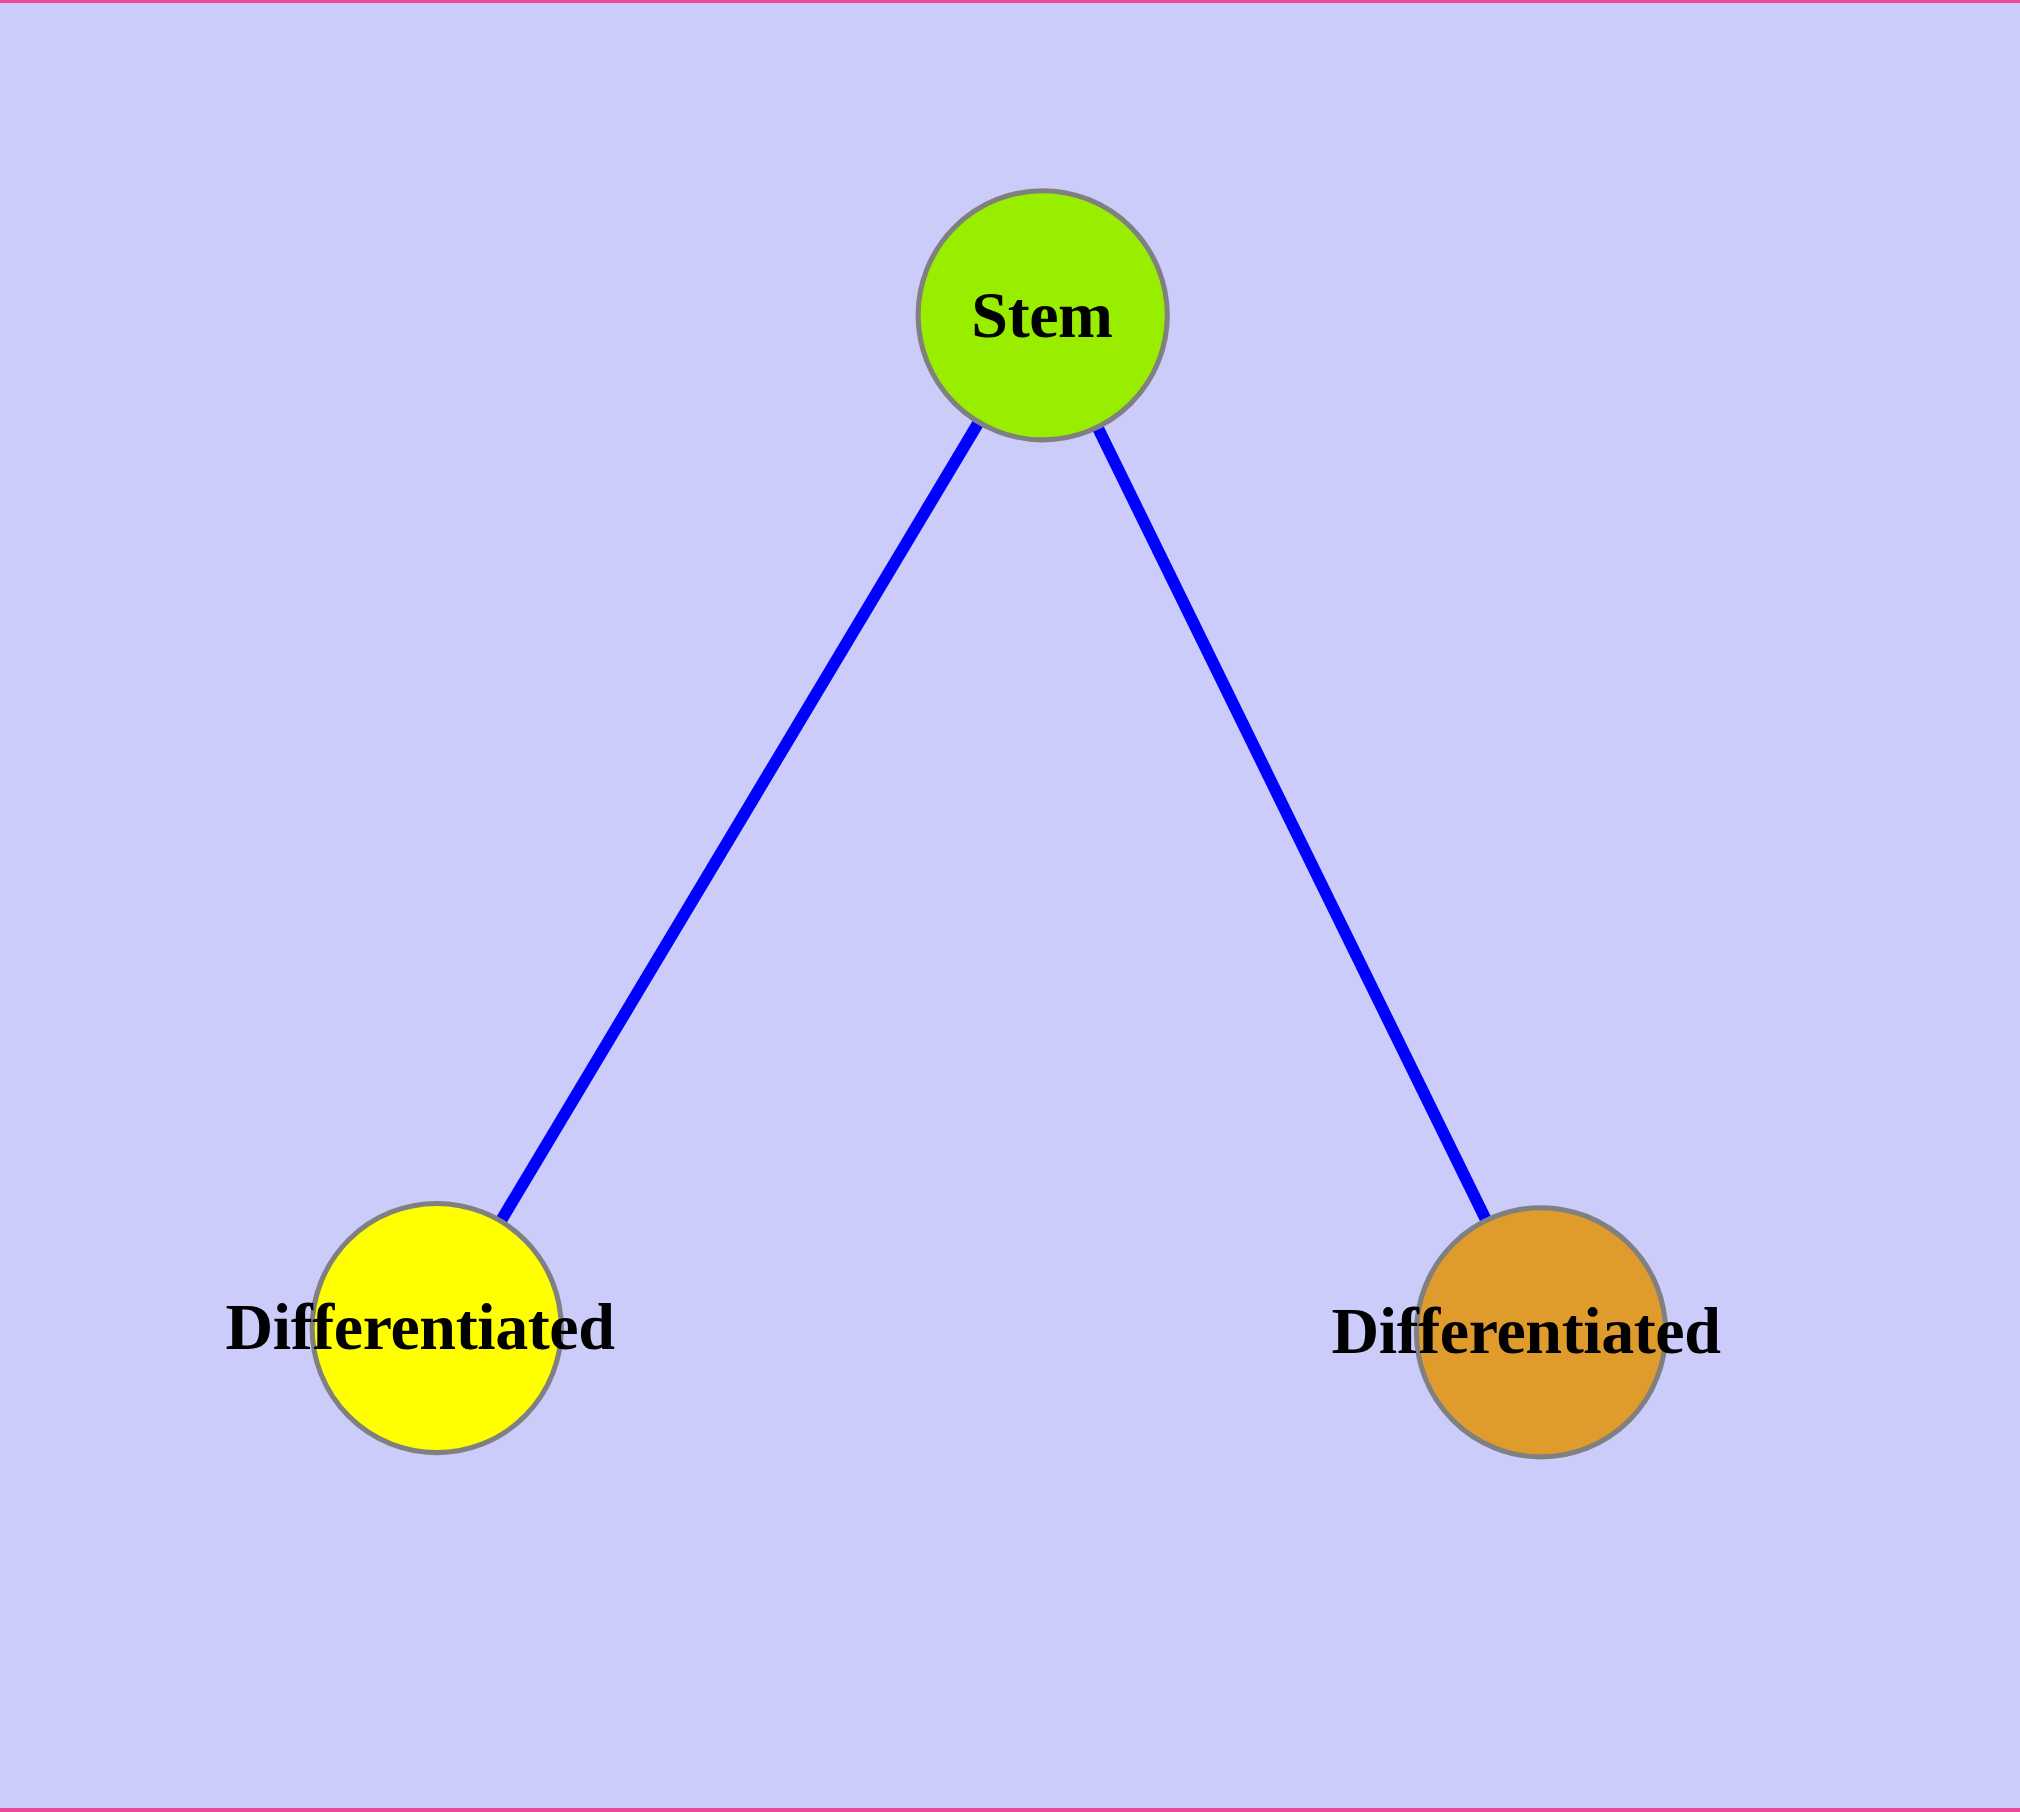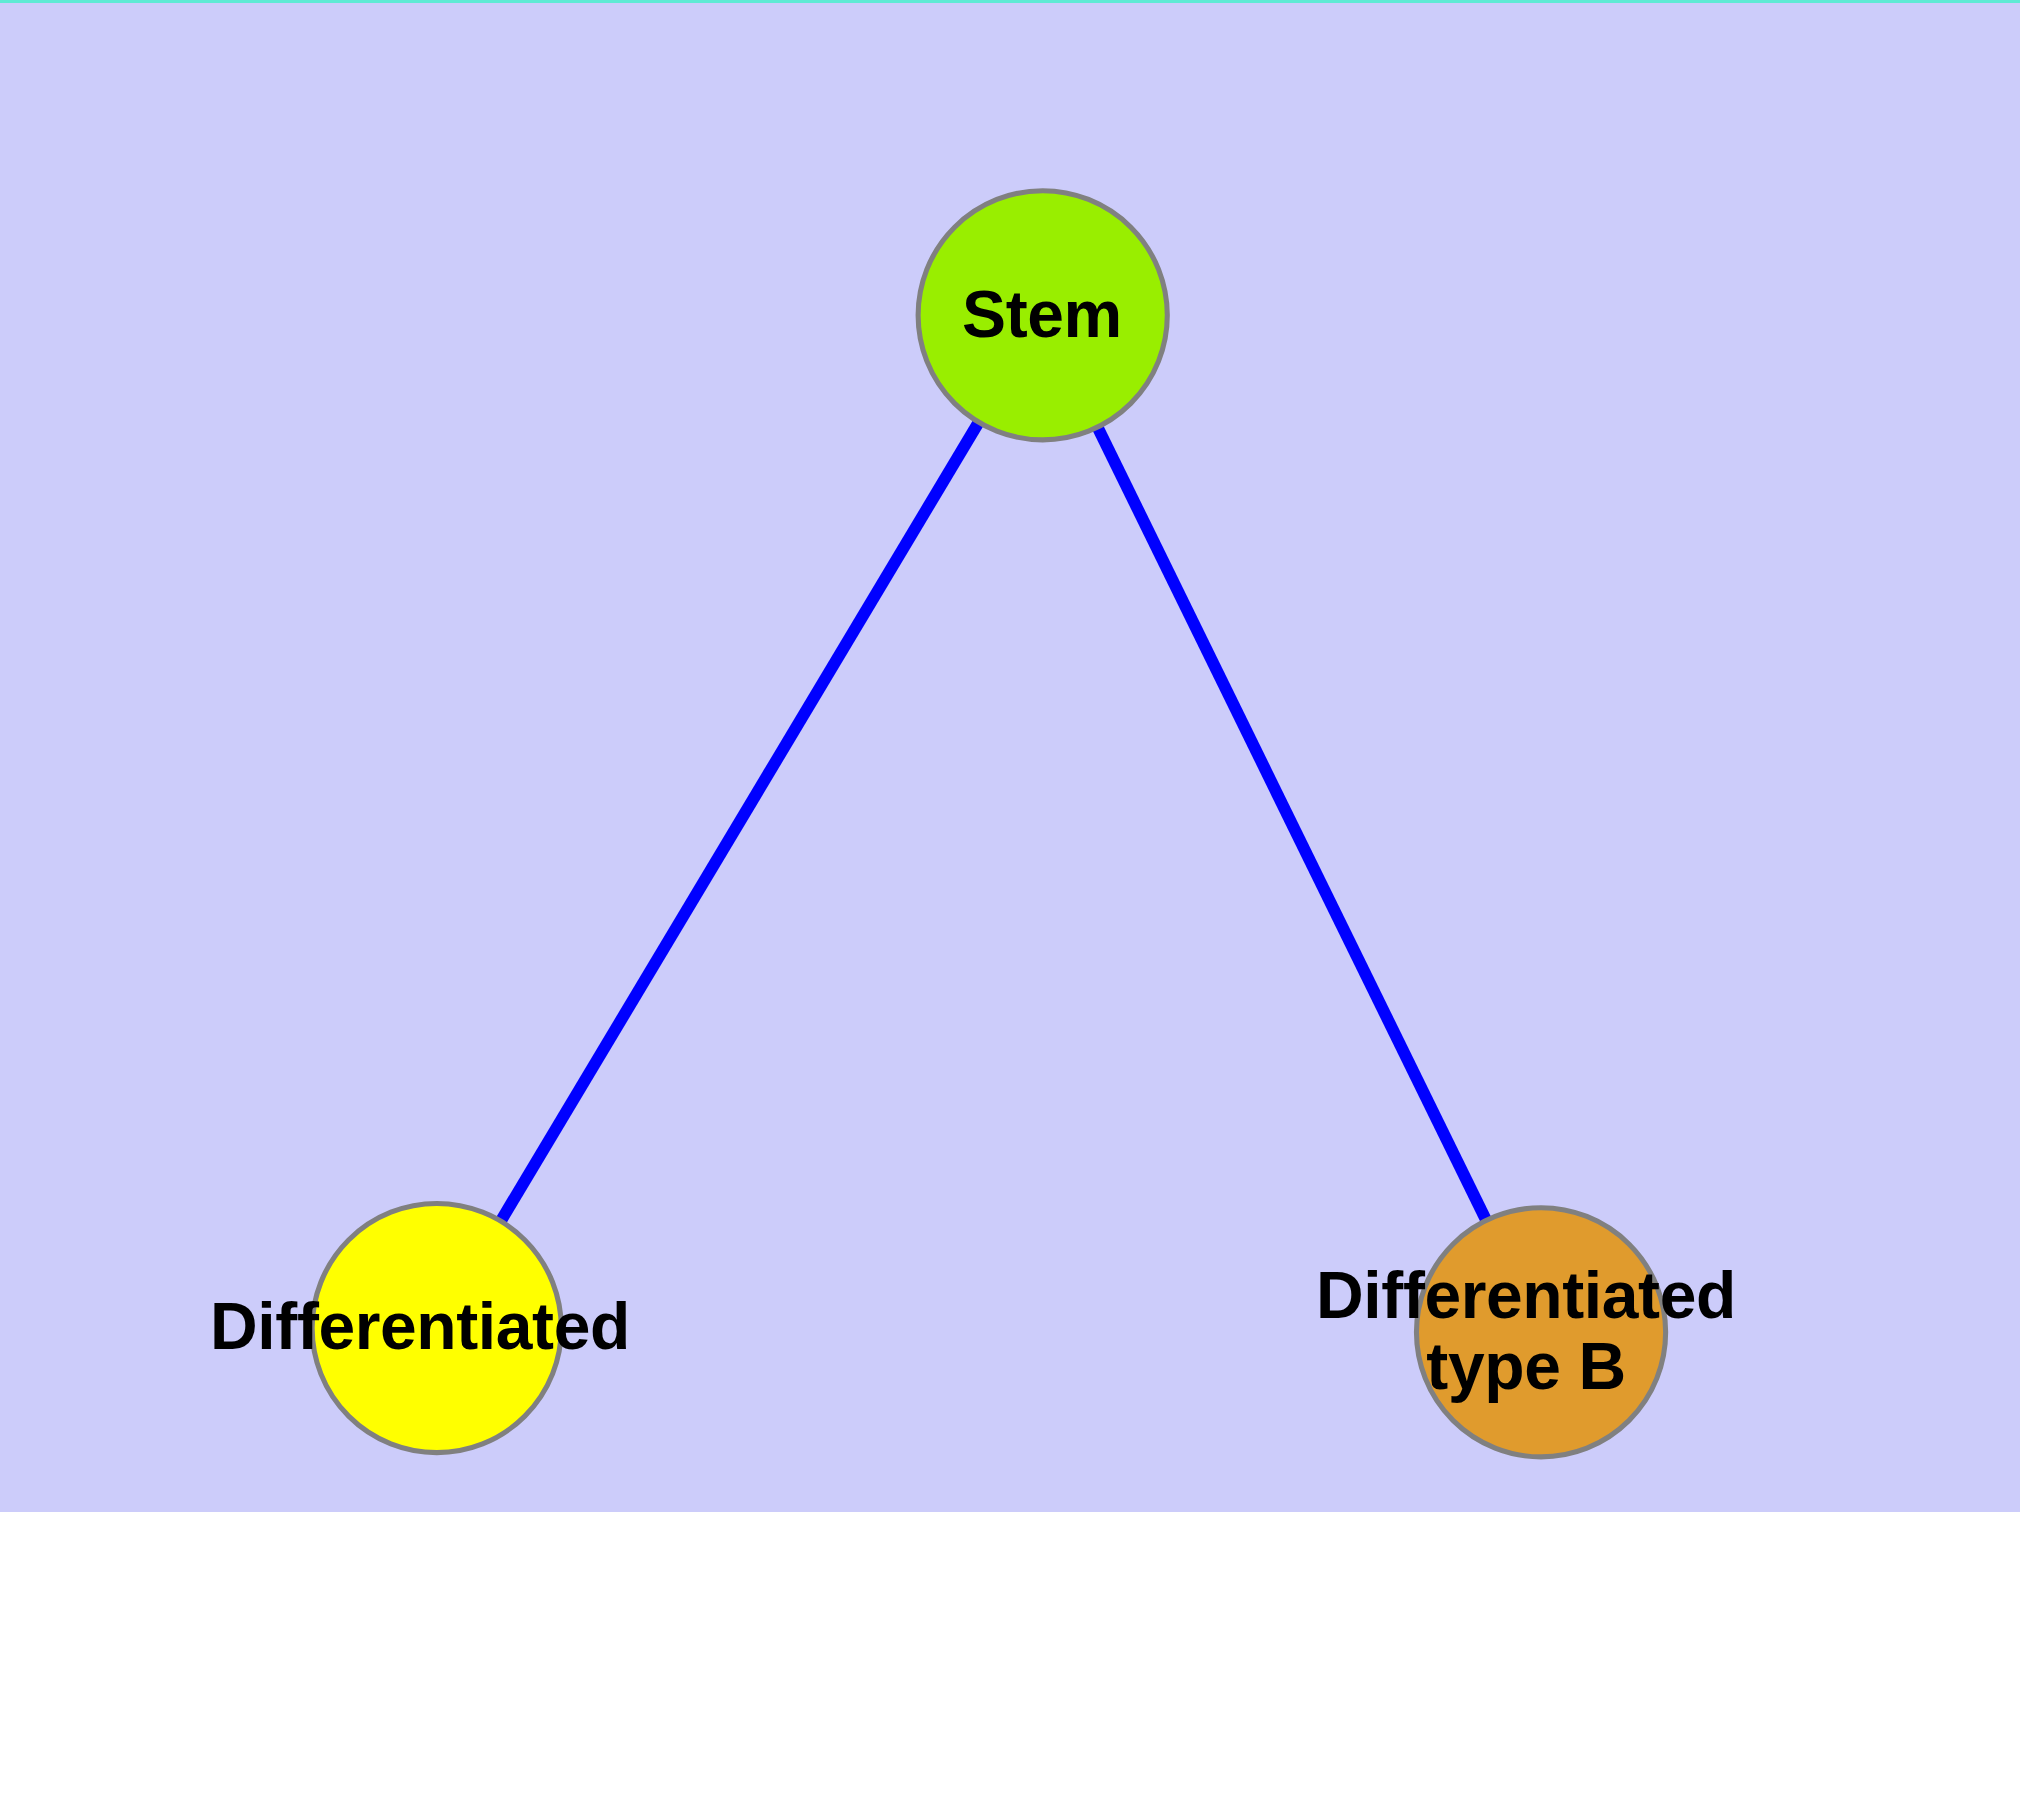--- a/index.html
+++ b/index.html
@@ -4,24 +4,24 @@
 <title>Cell Differentiation Graph</title>
 <style>
   html, body {
     margin: 0;
     padding: 0;
     background: #ffffff;
   }
   #stage {
     position: relative;
     width: 2021px;
-    height: 1512px;
-    background: #5eead4;
+    height: 1812px;
+    background: #ec4899;
     overflow: hidden;
-    font-family: Liberation Sans, sans-serif;
+    font-family: Liberation Serif, serif;
   }
   #canvas-bg {
     position: absolute;
     left: 0;
     top: 3.4px;
     width: 2021px;
     height: 1805px;
     background: #ccccfa;
   }
   #graph-svg {
@@ -84,17 +84,16 @@
   <div class="node-label" id="label-stem">
     <span class="label-line">Stem</span>
   </div>
 
   <div class="node-label" id="label-diff-a">
     <span class="label-line">Differentiated</span>
   </div>
 
   <div class="node-label" id="label-diff-b">
     <span class="label-line">Differentiated</span>
-    <span class="label-line">type B</span>
   </div>
 
 </div>
 
 
 </body></html>

